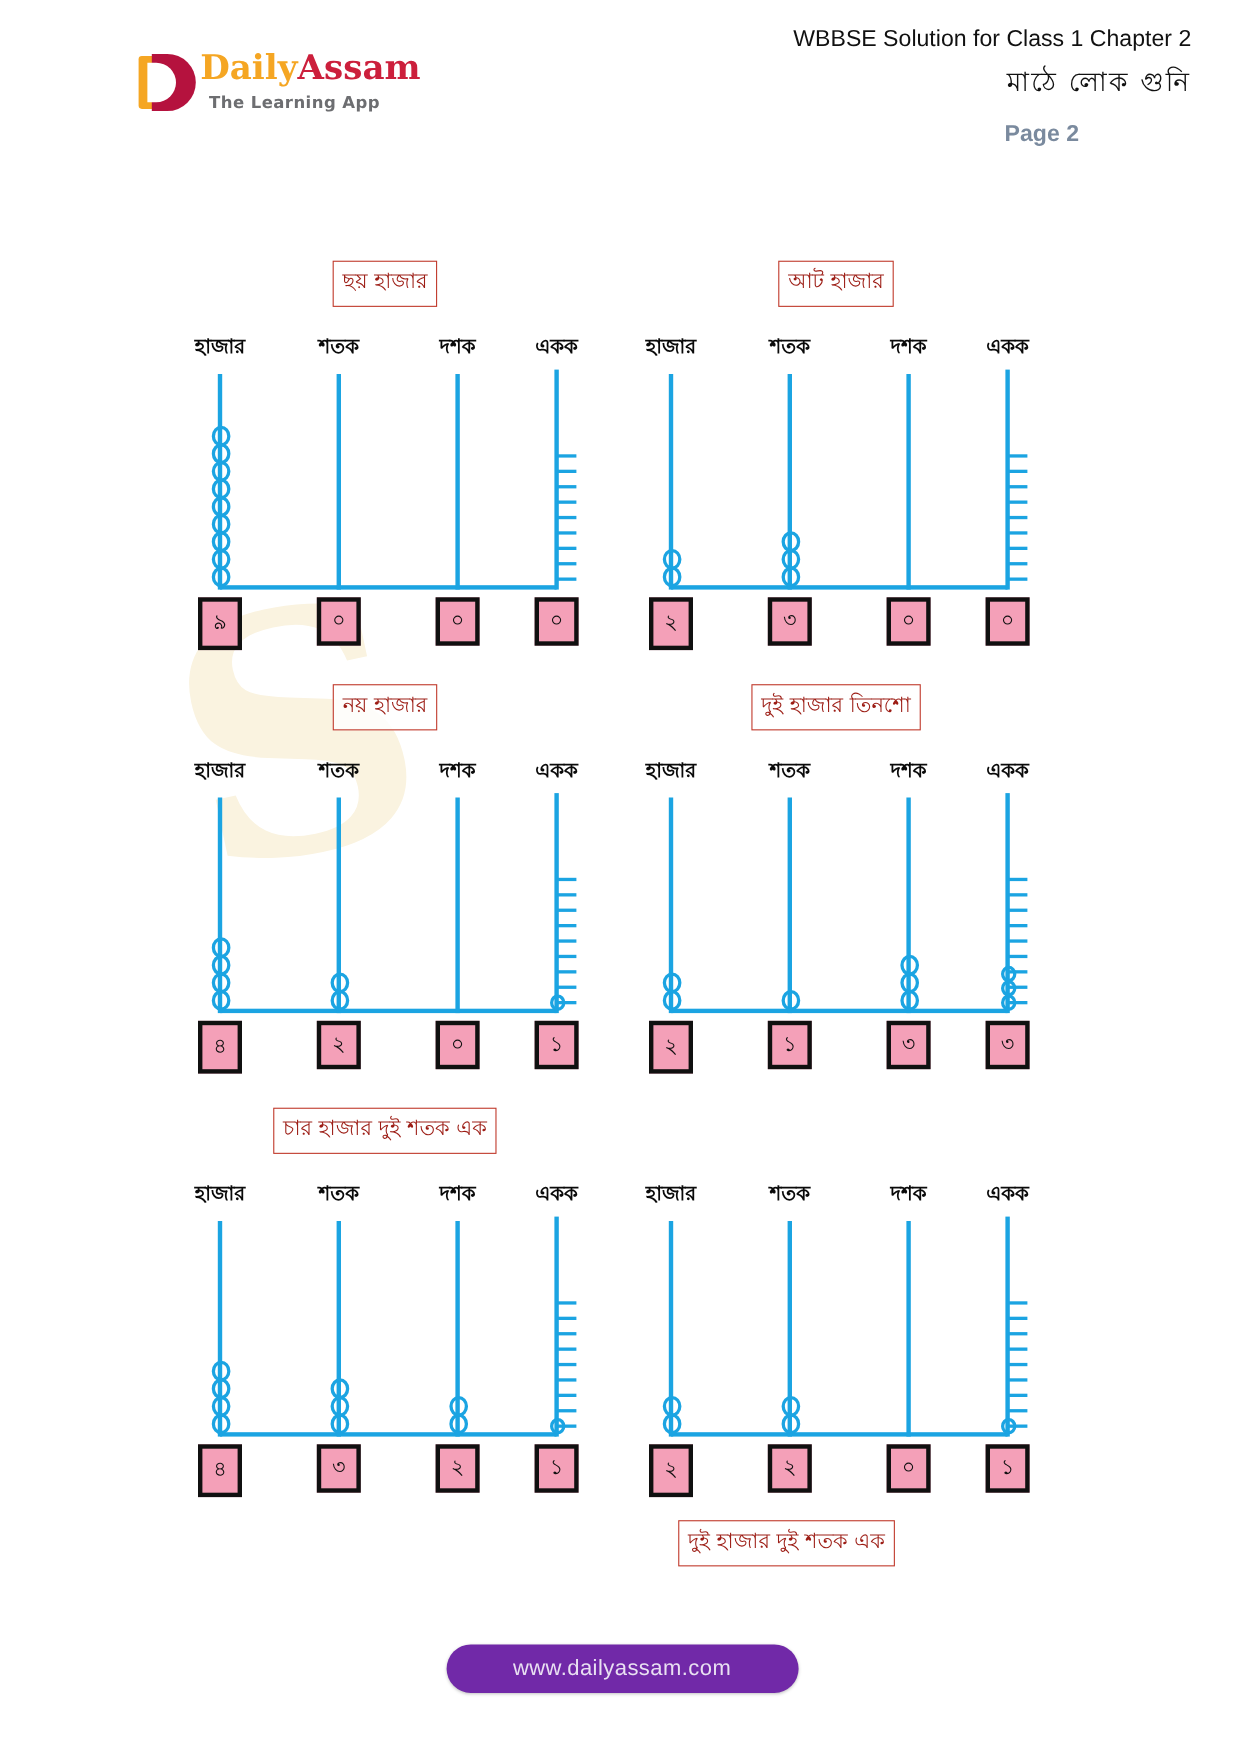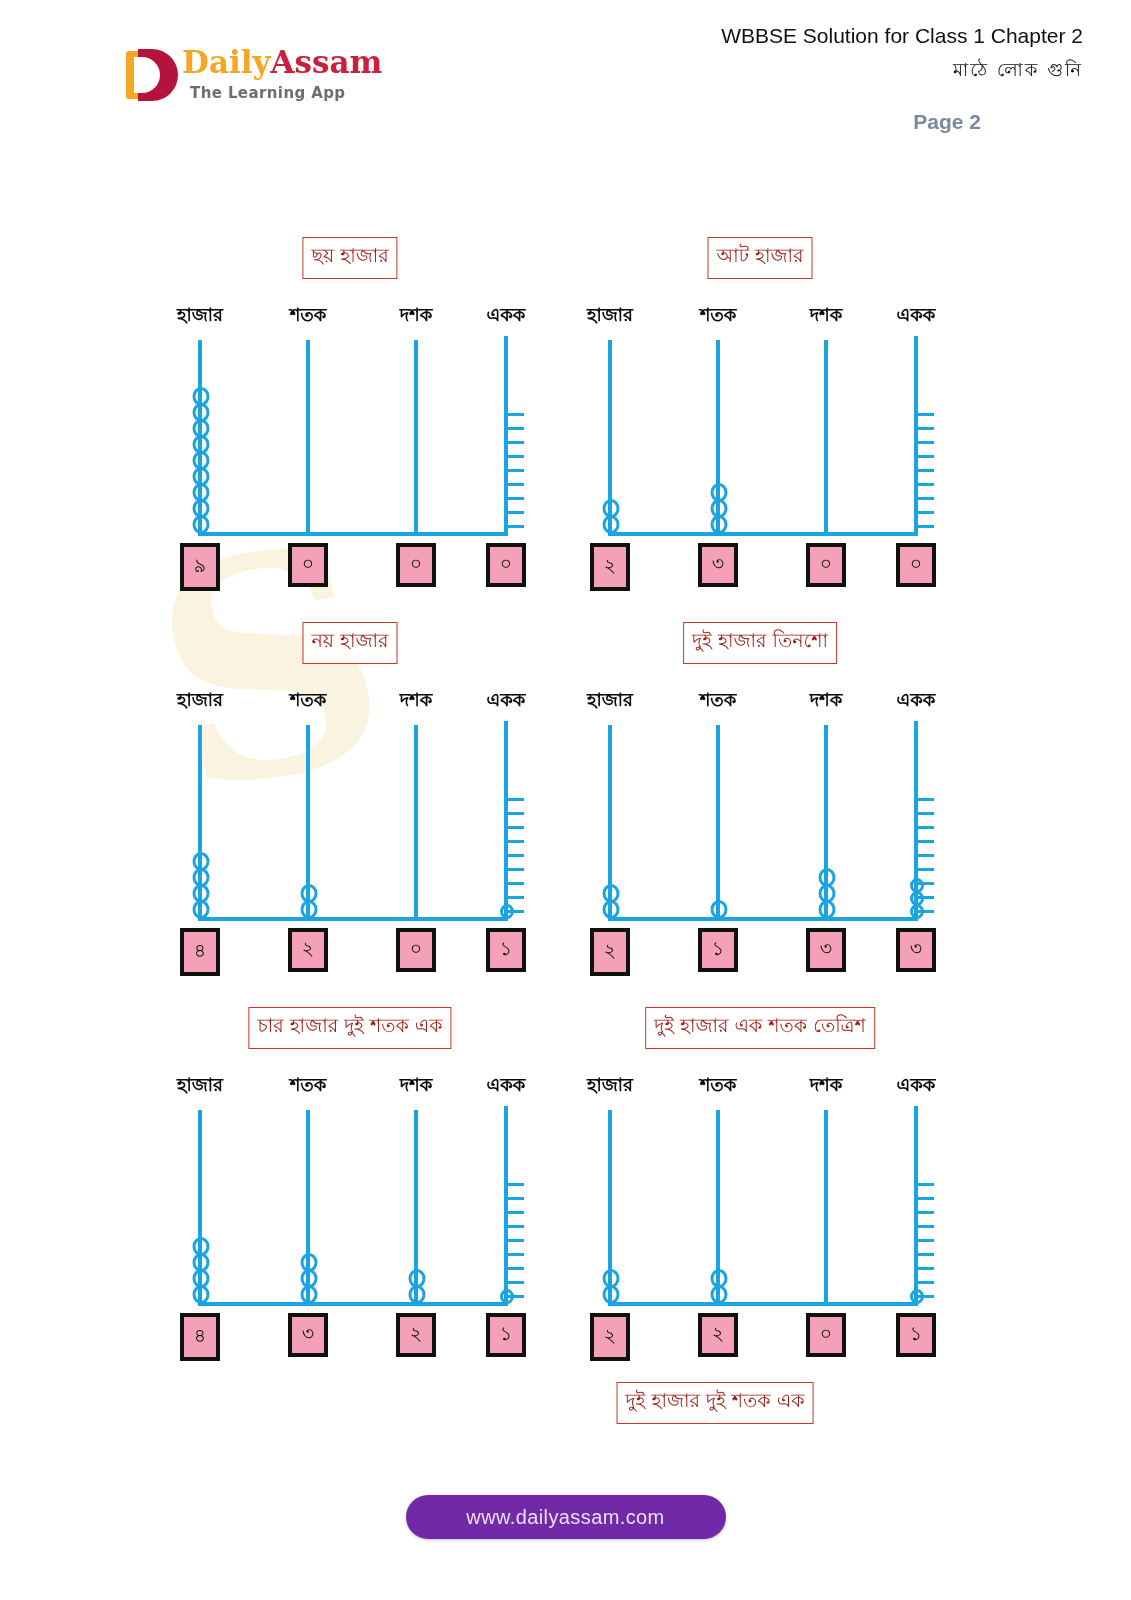--- a/index.html
+++ b/index.html
@@ -103,21 +103,21 @@
     right: 48px; top: 24px;
     font-size: 21px;
     color: #111;
     white-space: nowrap;
     text-align: right;
   }
   .hdr-sub {
     position: absolute;
     right: 48px; top: 56px;
     font-family: "DejaVu Sans", sans-serif;
-    font-size: 18px;
+    font-size: 24px;
     color: #111;
     white-space: nowrap;
     text-align: right;
     letter-spacing: 2px;
   }
   .hdr-page {
     position: absolute;
     right: 150px; top: 110px;
     font-size: 21px;
     font-weight: bold;
@@ -517,21 +517,20 @@
             <div class="bead small" style="left: 339px; bottom: 2px;"></div>
           </div>
           <div class="digits">
             <div class="digit-box tall" style="left: 32px;">৪</div>
             <div class="digit-box" style="left: 140px;">৩</div>
             <div class="digit-box" style="left: 248px;">২</div>
             <div class="digit-box" style="left: 338px;">১</div>
           </div>
         </div>
         <div class="cell right">
-          <div class="abacus-title">দুই হাজার এক শতক তেত্রিশ</div>
           <div class="col-labels">
             <div class="col-label" style="left: 32px;">হাজার</div>
             <div class="col-label" style="left: 140px;">শতক</div>
             <div class="col-label" style="left: 248px;">দশক</div>
             <div class="col-label" style="left: 338px;">একক</div>
           </div>
           <div class="abacus">
             <div class="baseline"></div>
             <div class="rod rod-thousands" style="left: 32px;"></div>
             <div class="bead" style="left: 33px; bottom: 2px;"></div>

